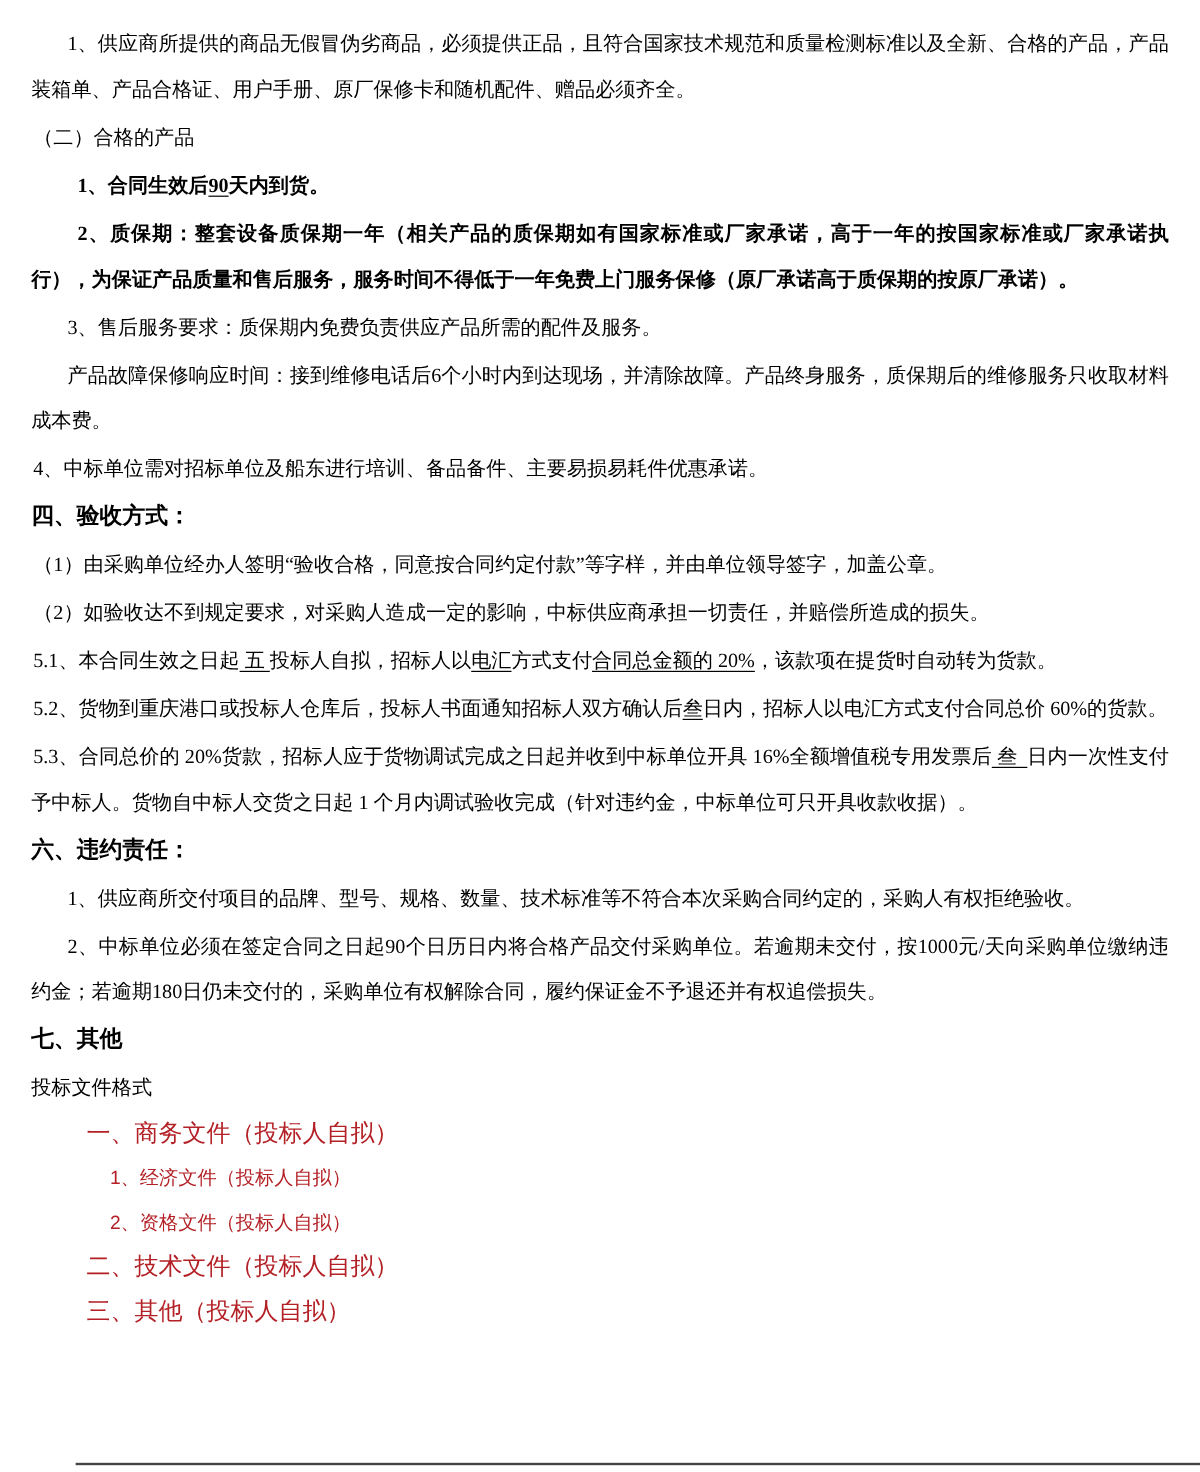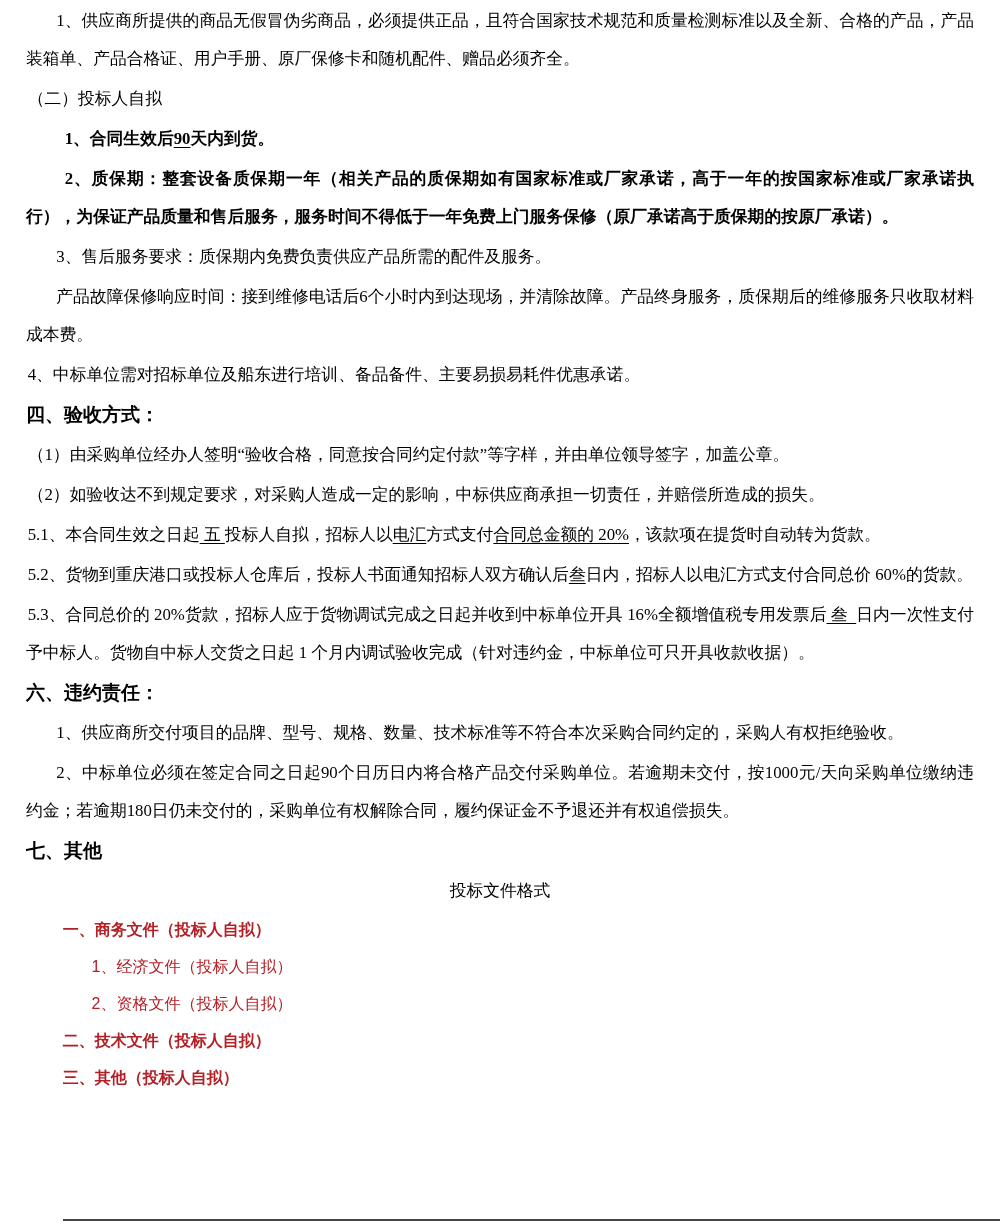--- a/index.html
+++ b/index.html
@@ -2,57 +2,57 @@
 <html style="--ink: #000000; --red: #b32025;"><head>
 <meta charset="utf-8">
 <style>
   html,body{margin:0;padding:0;background:#ffffff;}
   .page{
     position:relative;
     width:1000px;
     height:1227px;
     margin:0 auto;
     box-sizing:border-box;
-    padding:2px 26px 0 26px;
+    padding:18px 26px 0 26px;
     background:#ffffff;
     overflow:hidden;
     font-family:"Liberation Serif","DejaVu Serif",serif;
     font-size:16.8px;
     color:var(--ink,#000000);
   }
   .para{
     margin:0 0 2px 0;
     line-height:38px;
     text-align:justify;
   }
   .u{text-decoration:underline;text-underline-offset:3px;}
   
   .st-body-indent2{text-indent:1.8em;}
   .st-body-indent2b{text-indent:2.3em;font-weight:bold;}
   .st-body-flush{text-indent:0.1em;}
   .st-heading{font-weight:bold;text-indent:0;font-family:"Liberation Sans","DejaVu Sans",sans-serif;font-size:19px;}
-  .st-center-title{text-align:center;text-indent:0;}
-  .st-red-level1{color:var(--red,#b32025);font-weight:bold;text-indent:2.3em;line-height:35px;font-family:"Liberation Sans","DejaVu Sans",sans-serif;font-size:16px;}
+  .st-center-title{text-align:left;text-indent:0;}
+  .st-red-level1{color:var(--red,#b32025);font-weight:normal;text-indent:2.3em;line-height:35px;font-family:"Liberation Sans","DejaVu Sans",sans-serif;font-size:20px;}
   .st-red-level2{color:var(--red,#b32025);font-weight:normal;text-indent:4.1em;line-height:35px;font-family:"Liberation Sans","DejaVu Sans",sans-serif;font-size:16px;}
   .bottom-rule{
     position:absolute;
     left:63px;
     right:0;
     top:1219px;
     border-top:2px solid #454545;
     height:0;
   }
 </style>
 </head>
 <body>
 
 <div class="page" style="background: rgb(255, 255, 255);">
   <div id="doc-body">
       <p class="para st-body-indent2"><span>1、供应商所提供的商品无假冒伪劣商品，必须提供正品，且符合国家技术规范和质量检测标准以及全新、合格的产品，产品装箱单、产品合格证、用户手册、原厂保修卡和随机配件、赠品必须齐全。</span></p>
-      <p class="para st-body-flush"><span>（二）投标人自拟</span></p>
+      <p class="para st-body-flush"><span>（二）合格的产品</span></p>
       <p class="para st-body-indent2b"><span>1、合同生效后</span><span class="u">90</span><span>天内到货。</span></p>
       <p class="para st-body-indent2b"><span>2、质保期：整套设备质保期一年（相关产品的质保期如有国家标准或厂家承诺，高于一年的按国家标准或厂家承诺执行），为保证产品质量和售后服务，服务时间不得低于一年免费上门服务保修（原厂承诺高于质保期的按原厂承诺）。</span></p>
       <p class="para st-body-indent2"><span>3、售后服务要求：质保期内免费负责供应产品所需的配件及服务。</span></p>
       <p class="para st-body-indent2"><span>产品故障保修响应时间：接到维修电话后6个小时内到达现场，并清除故障。产品终身服务，质保期后的维修服务只收取材料成本费。</span></p>
       <p class="para st-body-flush"><span>4、中标单位需对招标单位及船东进行培训、备品备件、主要易损易耗件优惠承诺。</span></p>
       <p class="para st-heading"><span>四、验收方式：</span></p>
       <p class="para st-body-flush"><span>（1）由采购单位经办人签明“验收合格，同意按合同约定付款”等字样，并由单位领导签字，加盖公章。</span></p>
       <p class="para st-body-flush"><span>（2）如验收达不到规定要求，对采购人造成一定的影响，中标供应商承担一切责任，并赔偿所造成的损失。</span></p>
       <p class="para st-body-flush"><span>5.1、本合同生效之日起</span><span class="u">&nbsp;五&nbsp;</span><span>投标人自拟，招标人以</span><span class="u">电汇</span><span>方式支付</span><span class="u">合同总金额的 20%</span><span>，该款项在提货时自动转为货款。</span></p>
       <p class="para st-body-flush"><span>5.2、货物到重庆港口或投标人仓库后，投标人书面通知招标人双方确认后</span><span class="u">叁</span><span>日内，招标人以电汇方式支付合同总价 60%的货款。</span></p>

